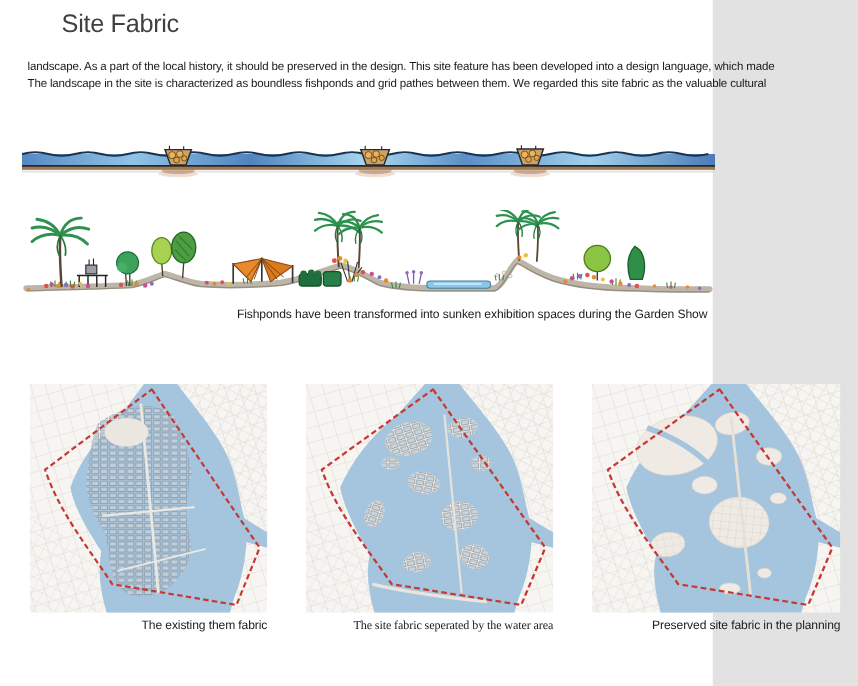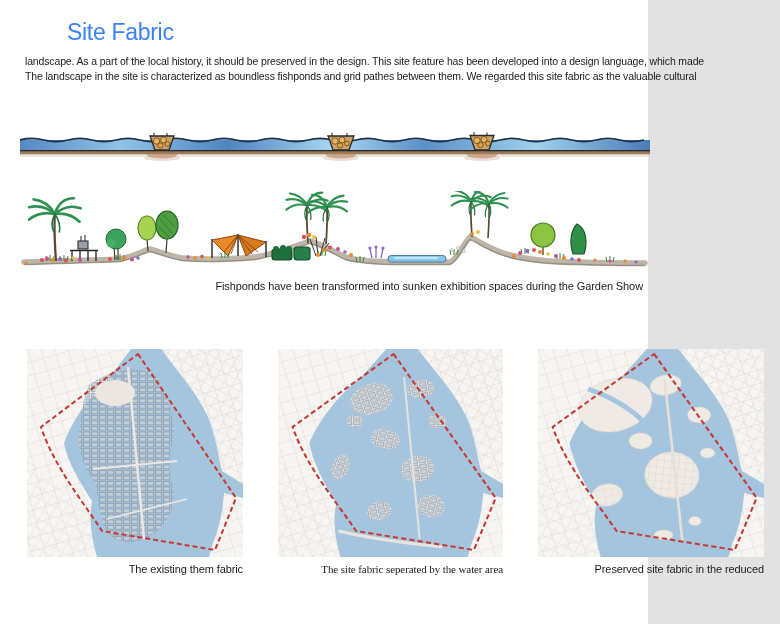--- a/index.html
+++ b/index.html
@@ -3,22 +3,22 @@
 <meta charset="utf-8">
 <style>
   html,body{margin:0;padding:0;background:#fff;}
   .page{
     position:relative;width:780px;height:624px;background:#ffffff;
     font-family:"Liberation Sans", sans-serif;color:#1c1c1c;overflow:hidden;
   }
   .gray-bar{position:absolute;left:648px;top:0;width:132px;height:624px;background:#e2e2e2;z-index:0;}
   .content{position:absolute;left:0;top:0;width:780px;height:624px;z-index:1;}
   .title{
-    position:absolute;left:56px;top:8px;margin:11px;
-    font-size:23px;font-weight:400;letter-spacing:-0.3px;color:#3b82f6;
+    position:absolute;left:56px;top:8px;margin:0;
+    font-size:23px;font-weight:400;letter-spacing:-0.3px;color:#404040;
   }
   .body-text{
     position:absolute;left:25px;top:54px;width:630px;
     font-size:10.5px;line-height:15px;letter-spacing:-0.15px;color:#1a1a1a;
   }
   .body-text .line{white-space:nowrap;}
   .fig-caption{
     position:absolute;font-size:11px;letter-spacing:-0.1px;color:#1b1b1b;text-align:right;
   }
   .cap-fishponds{left:20px;top:166px;width:615px;}
@@ -368,17 +368,17 @@
             <ellipse cx="66" cy="146" rx="15" ry="11" fill="url(#l3p)" opacity="0.5"></ellipse>
           </g>
           <ellipse cx="162" cy="104" rx="7" ry="5" fill="#efebe4" stroke="#ddd6cb" stroke-width="0.6"></ellipse>
           <ellipse cx="150" cy="172" rx="6" ry="4.5" fill="#efebe4" stroke="#ddd6cb" stroke-width="0.6"></ellipse>
           <ellipse cx="120" cy="186" rx="9" ry="5" fill="#efebe4" stroke="#ddd6cb" stroke-width="0.6"></ellipse>
         </g>
         <path d="M48,40 C70,48 90,60 104,76" stroke="#a5c4dd" stroke-width="5" fill="none"></path>
         <path d="M121,30 L138,192" stroke="#e6e1d8" stroke-width="2.5" fill="none"></path>
         <path d="M111,5 L209,149 L188,201 L75,182 C54,150 27,117 14,78 Z" fill="none" stroke="#c63832" stroke-width="2" stroke-dasharray="5 3" stroke-linejoin="round"></path>
       </svg>
-      <div class="map-caption">Preserved site fabric in the reduced</div>
+      <div class="map-caption">Preserved site fabric in the planning</div>
     </div>
 
   </div>
 </div>
 
 </body></html>

